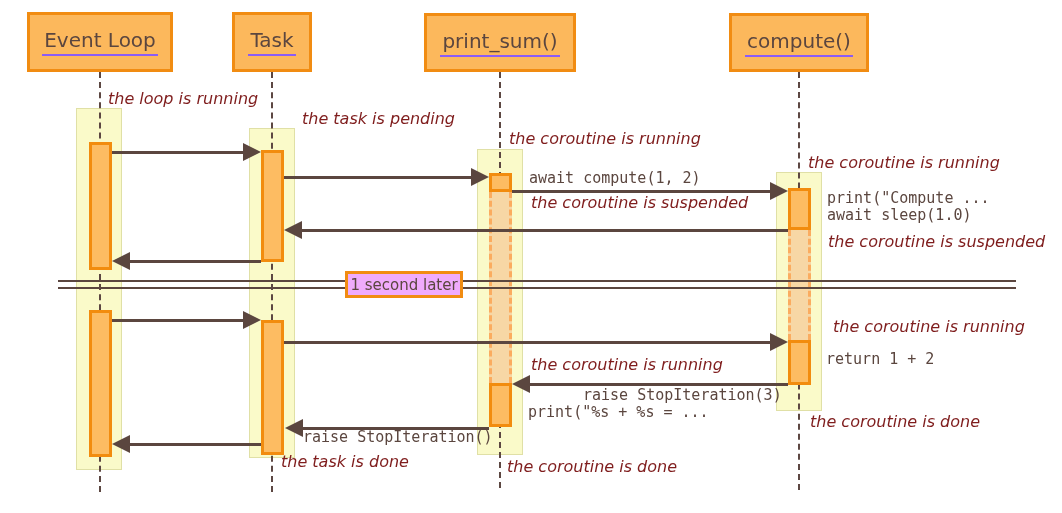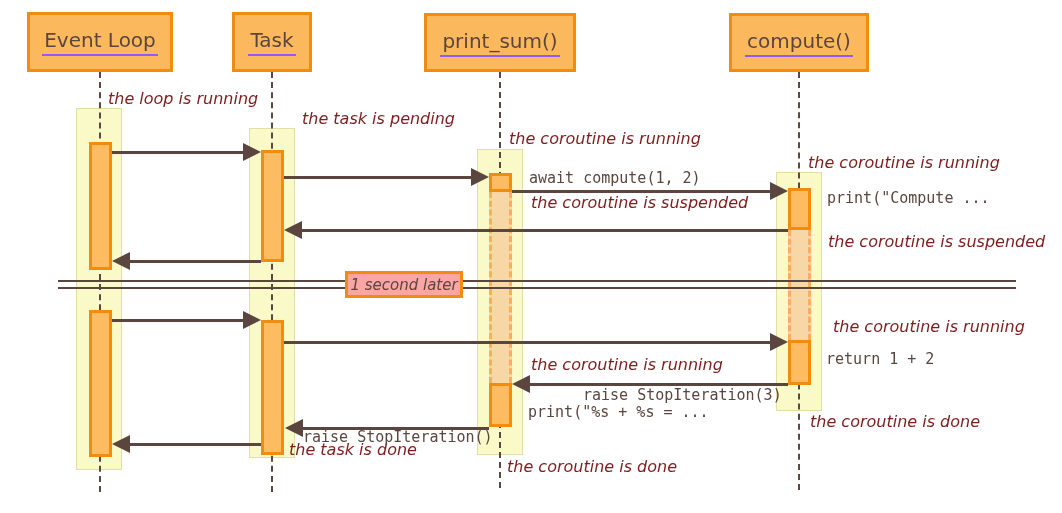--- a/index.html
+++ b/index.html
@@ -18,23 +18,23 @@
   .susp{position:absolute;width:23px;background:#F7D7A5;border-left:3px dashed #FBAC5F;border-right:3px dashed #FBAC5F;box-sizing:border-box;z-index:1;}
   .bar{position:absolute;width:23px;background:#FDBC62;border:3px solid #F28C0E;box-sizing:border-box;z-index:3;}
   .aline{position:absolute;height:3px;background:#5B463F;z-index:4;}
   .ahead{position:absolute;width:0;height:0;border-top:9px solid transparent;border-bottom:9px solid transparent;z-index:4;}
   .ahead.r{border-left:18px solid #5B463F;}
   .ahead.l{border-right:18px solid #5B463F;}
   .note{position:absolute;color:#7f1d1d;font-size:16px;font-style:italic;white-space:nowrap;z-index:5;}
   .code{position:absolute;color:#5B463F;font-size:15px;font-family:"DejaVu Sans Mono","Liberation Mono",monospace;white-space:nowrap;z-index:5;}
   .divline{position:absolute;height:2px;background:#5B463F;left:58px;width:958px;z-index:2;}
   .divbox{
-    position:absolute;left:345px;top:271px;width:118px;height:27px;background:#fca5a5;
+    position:absolute;left:345px;top:271px;width:118px;height:27px;background:#f0abfc;
     border:3px solid #F18C12;box-sizing:border-box;display:flex;align-items:center;justify-content:center;
-    color:#5B463F;font-size:15px;font-style:italic;z-index:5;
+    color:#5B463F;font-size:15px;z-index:5;
   }
 </style>
 </head>
 <body>
 
 <div id="canvas">
 
   <div class="lifeline" style="left:99px;top:72px;height:420px;"></div>
   <div class="lifeline" style="left:271px;top:72px;height:420px;"></div>
   <div class="lifeline" style="left:499px;top:72px;height:416px;"></div>
@@ -109,22 +109,23 @@
   <div class="note" style="left:108px;top:89px;">the loop is running</div>
   <div class="note" style="left:280px;top:109px;margin-left:22px;">the task is pending</div>
   <div class="note" style="left:509px;top:129px;">the coroutine is running</div>
   <div class="note" style="left:808px;top:153px;">the coroutine is running</div>
   <div class="note" style="left:531px;top:193px;">the coroutine is suspended</div>
   <div class="note" style="left:828px;top:232px;">the coroutine is suspended</div>
   <div class="note" style="left:833px;top:317px;">the coroutine is running</div>
   <div class="note" style="left:531px;top:355px;">the coroutine is running</div>
   <div class="note" style="left:810px;top:412px;">the coroutine is done</div>
   <div class="note" style="left:507px;top:457px;">the coroutine is done</div>
-  <div class="note" style="left:281px;top:440px;margin-left:8px;">the task is done</div>
+  <div class="note" style="left:281px;top:452px;">the task is done</div>
 
   <div class="code" style="left:529px;top:169px;">await compute(1, 2)</div>
   <div class="code" style="left:827px;top:189px;">print("Compute ...</div>
+  <div class="code" style="left:827px;top:206px;">await sleep(1.0)</div>
   <div class="code" style="left:826px;top:350px;">return 1 + 2</div>
   <div class="code" style="left:583px;top:386px;">raise StopIteration(3)</div>
   <div class="code" style="left:528px;top:403px;">print("%s + %s = ...</div>
   <div class="code" style="left:303px;top:428px;">raise StopIteration()</div>
 
 </div>
 
 </body></html>

